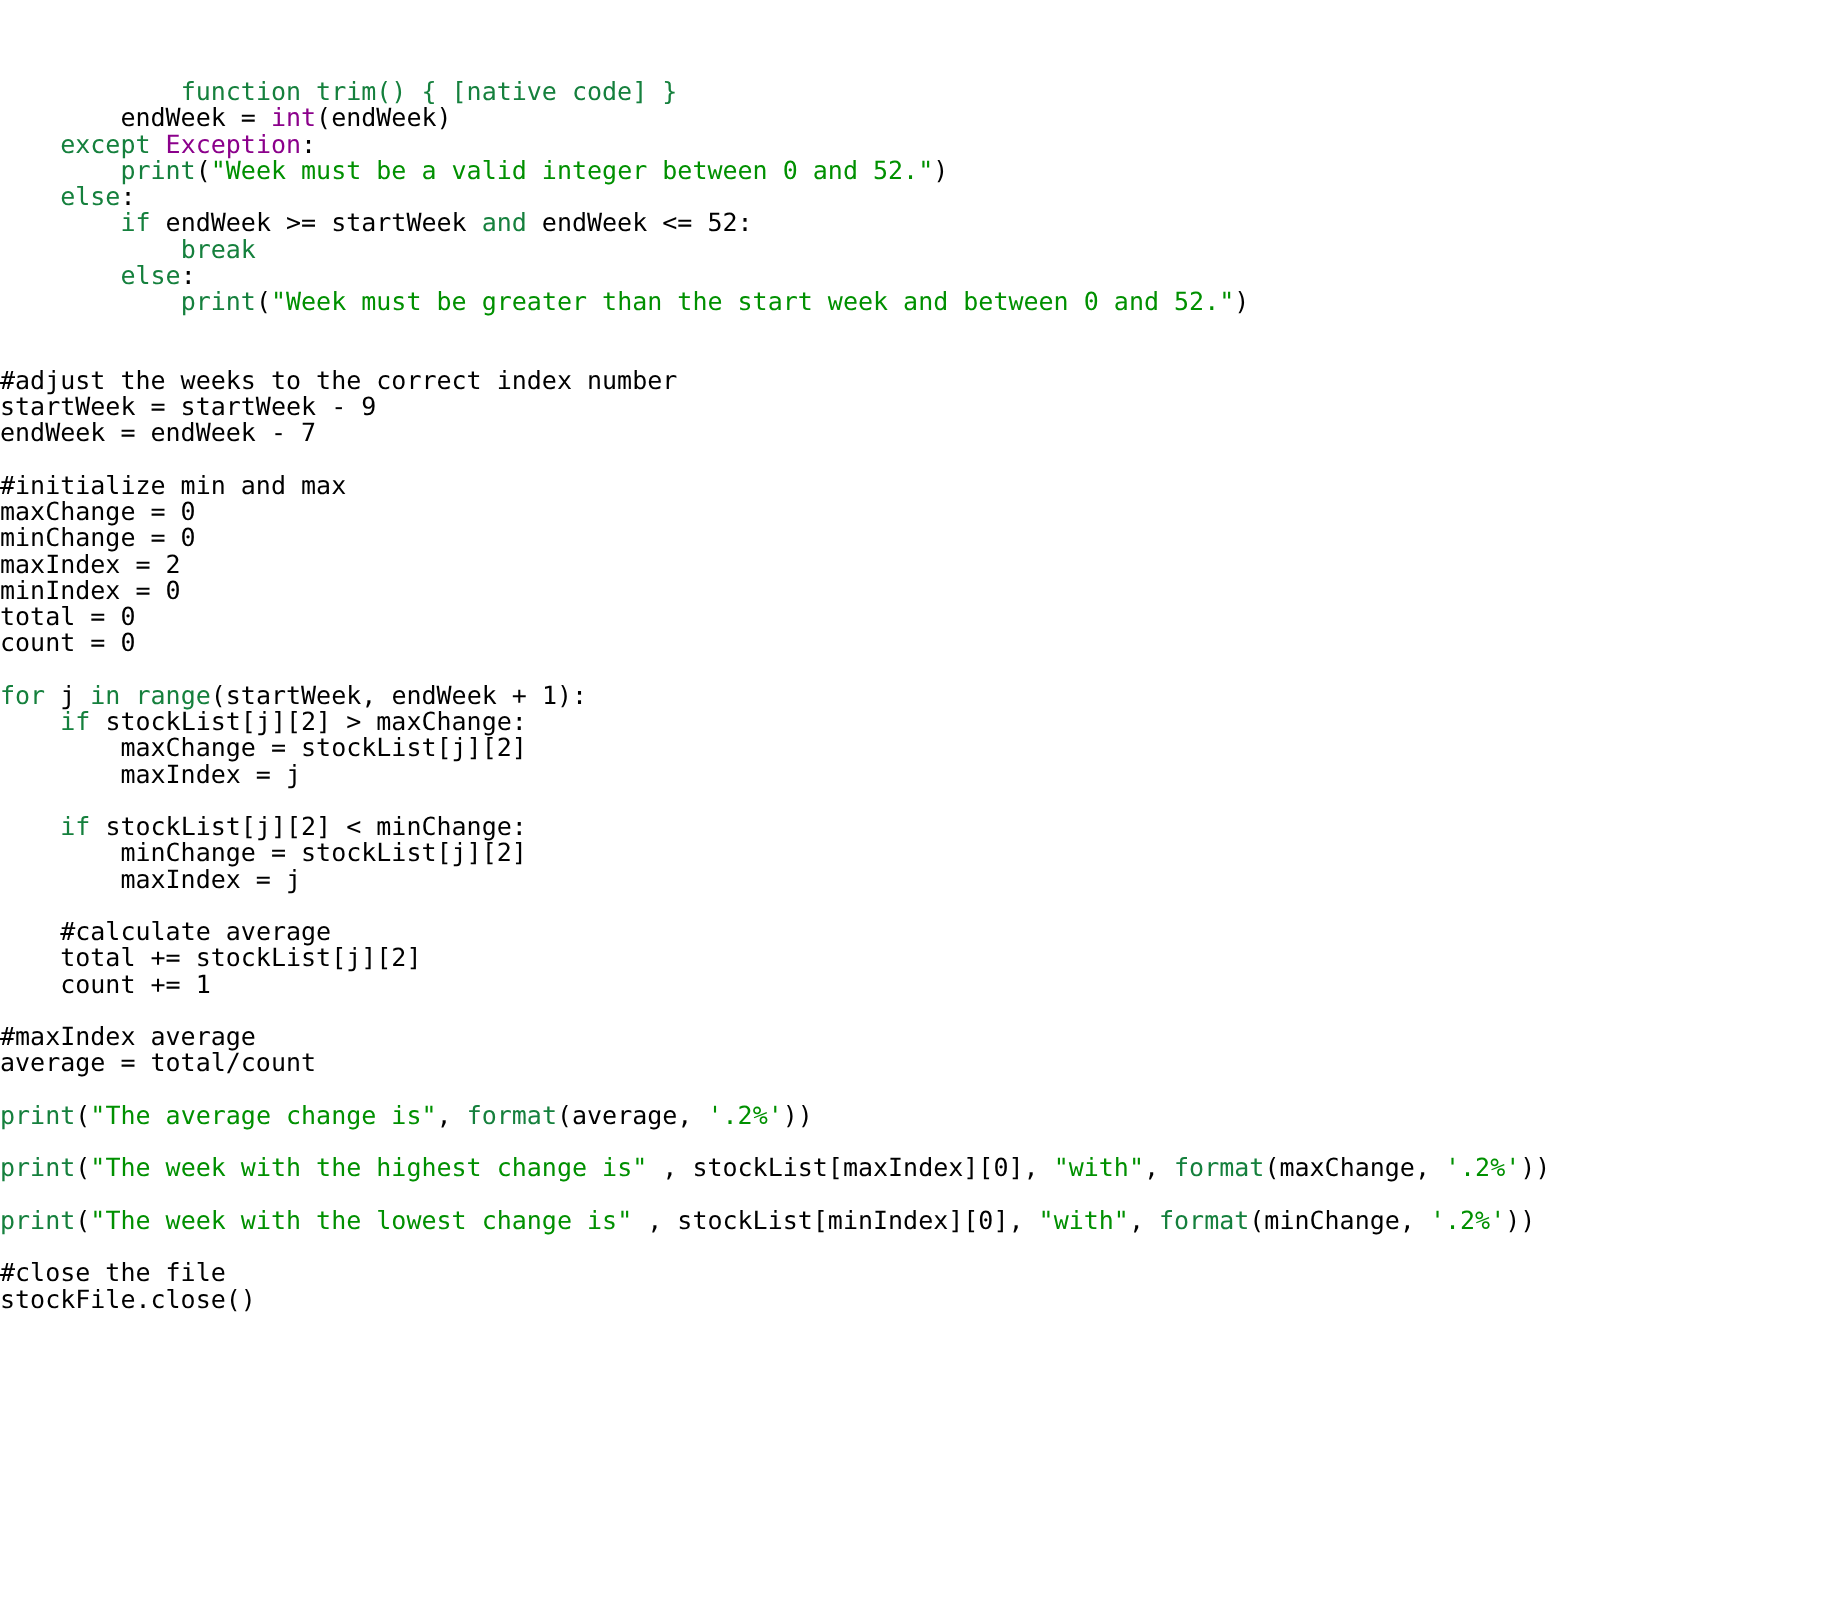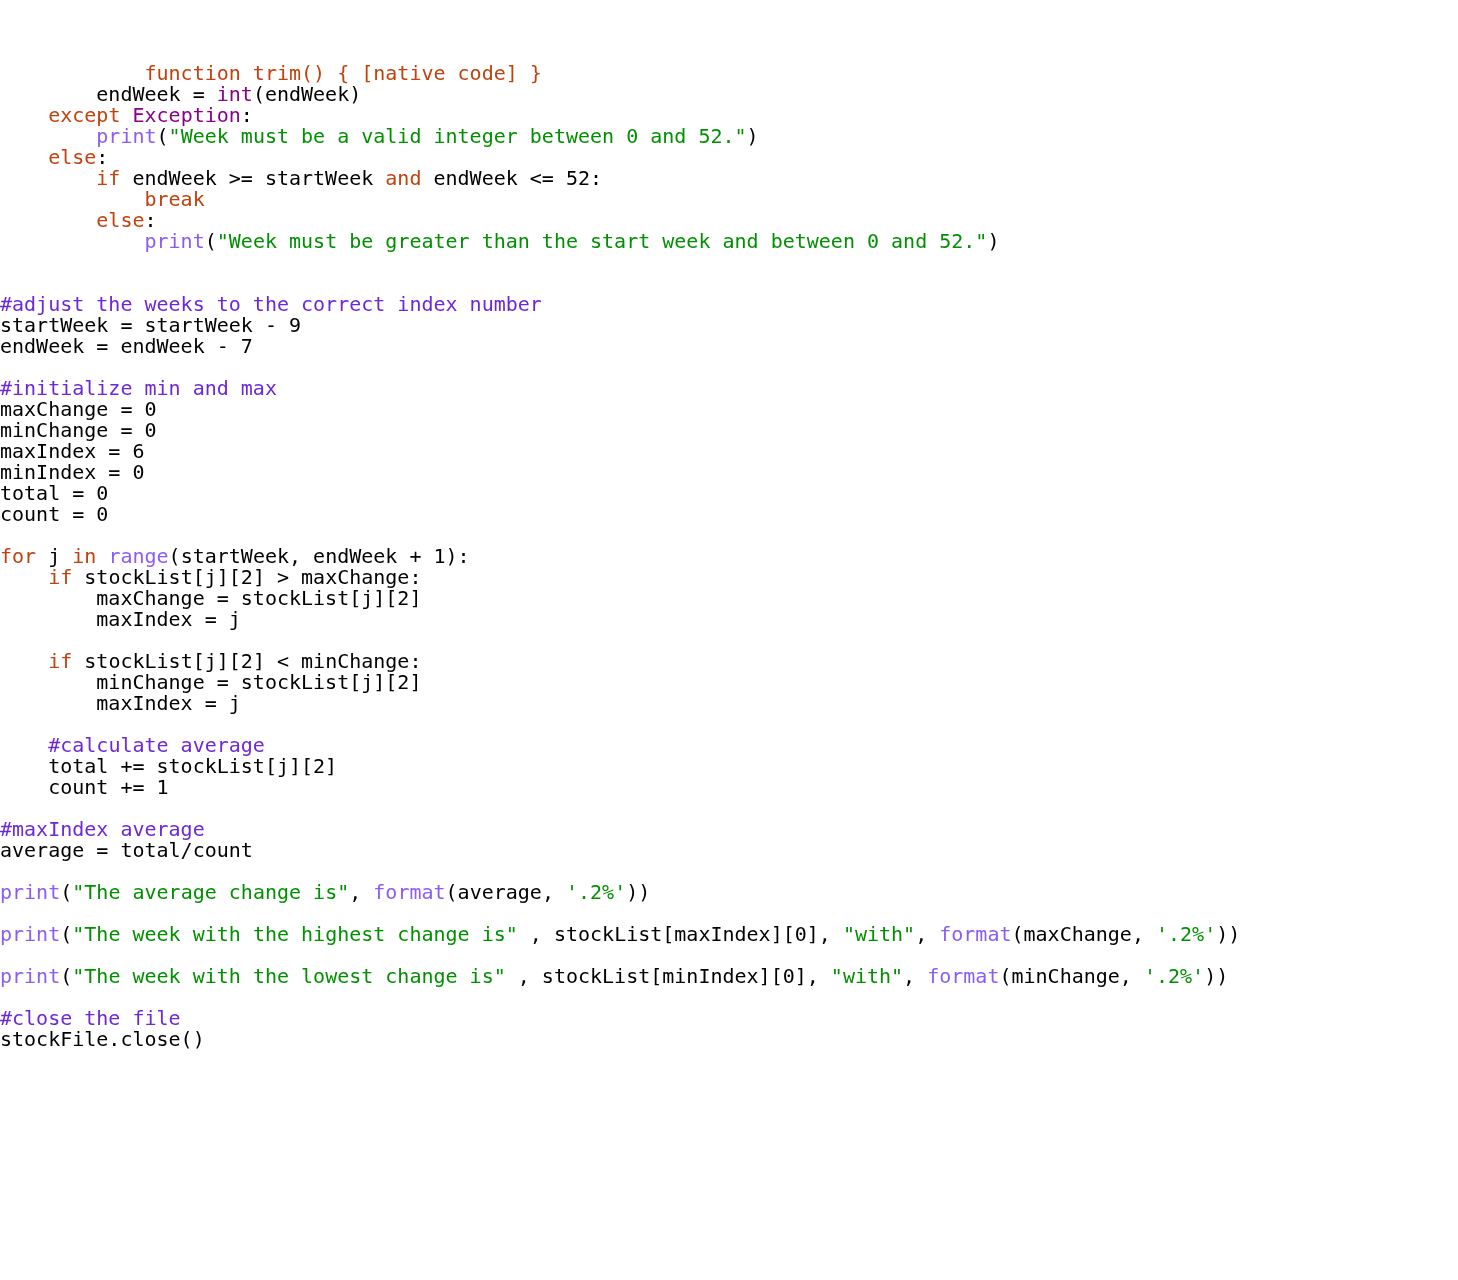--- a/index.html
+++ b/index.html
@@ -8,24 +8,24 @@
     background: #ffffff;
     font-family: "DejaVu Sans Mono", "Menlo", "Consolas", monospace;
     font-size: 20px;
     line-height: 1.05;
     white-space: pre;
     color: #000000;
   }
   .code-container {
     padding: 0;
   }
-  .kw-orange { color: #c2410c; }
-  .fn-purple { color: #8b5cf6; }
+  .kw-orange { color: #15803d; }
+  .fn-purple { color: #15803d; }
   .str-green { color: #009000; }
-  .cmt-red   { color: #6d28d9; margin-top: 48px; }
+  .cmt-red   { color: #000000; margin-top: 48px; }
   .builtin   { color: #8b008b; }
 </style>
 </head>
 <body>
 
 
 <div class="code-container"><span>            <span class="kw-orange">function trim() { [native code] }</span></span>
 <span>        endWeek = <span class="builtin">int</span>(endWeek)</span>
 <span>    <span class="kw-orange">except</span> <span class="builtin">Exception</span>:</span>
 <span>        <span class="fn-purple">print</span>(<span class="str-green">"Week must be a valid integer between 0 and 52."</span>)</span>
@@ -36,21 +36,21 @@
 <span>            <span class="fn-purple">print</span>(<span class="str-green">"Week must be greater than the start week and between 0 and 52."</span>)</span>
 <span></span>
 <span></span>
 <span class="cmt-red">#adjust the weeks to the correct index number</span>
 <span>startWeek = startWeek - 9</span>
 <span>endWeek = endWeek - 7</span>
 <span></span>
 <span class="cmt-red">#initialize min and max</span>
 <span>maxChange = 0</span>
 <span>minChange = 0</span>
-<span>maxIndex = 6</span>
+<span>maxIndex = 2</span>
 <span>minIndex = 0</span>
 <span>total = 0</span>
 <span>count = 0</span>
 <span></span>
 <span><span class="kw-orange">for</span> j <span class="kw-orange">in</span> <span class="fn-purple">range</span>(startWeek, endWeek + 1):</span>
 <span>    <span class="kw-orange">if</span> stockList[j][2] &gt; maxChange:</span>
 <span>        maxChange = stockList[j][2]</span>
 <span>        maxIndex = j</span>
 <span></span>
 <span>    <span class="kw-orange">if</span> stockList[j][2] &lt; minChange:</span>

